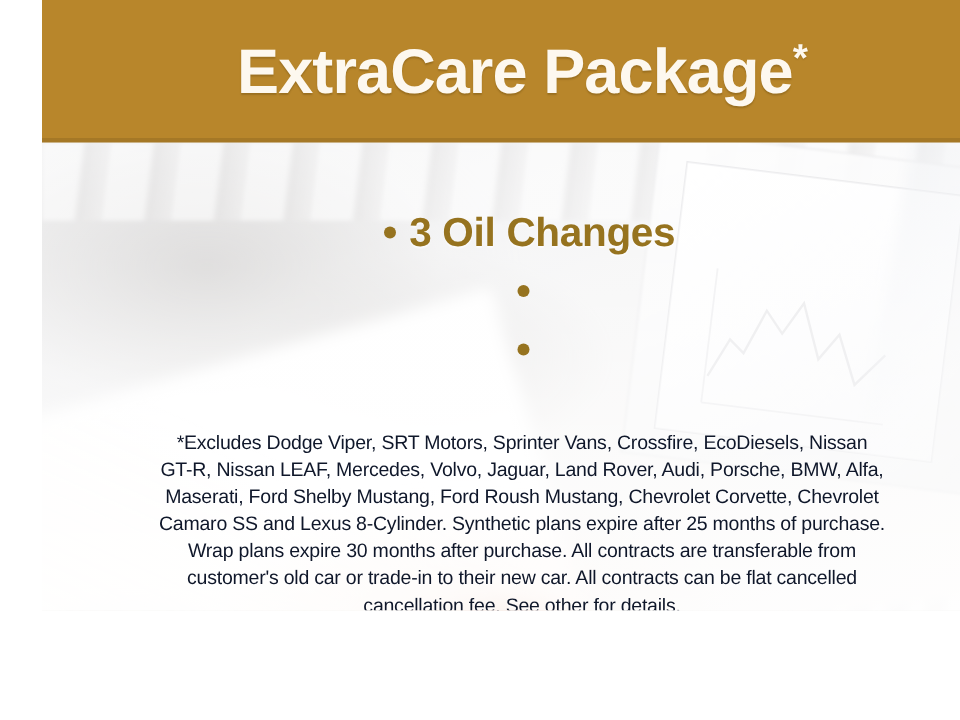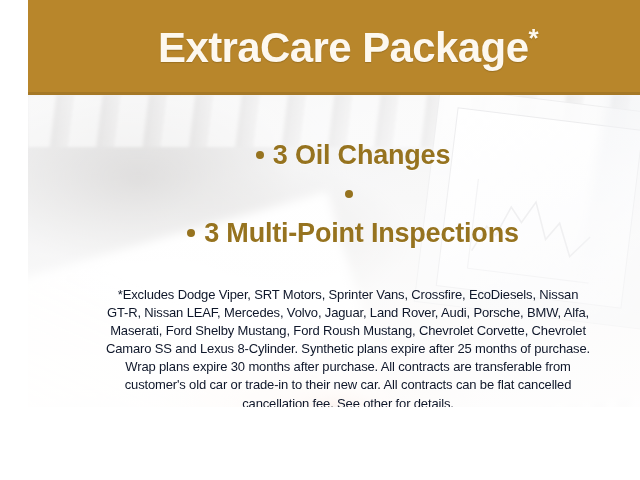--- a/index.html
+++ b/index.html
@@ -252,21 +252,21 @@
   </div>
 
   <div class="bullets">
     <div class="bullet-line">
       <span class="bullet-dot"></span><span>3 Oil Changes</span>
     </div>
     <div class="bullet-line">
       <span class="bullet-dot"></span>
     </div>
     <div class="bullet-line">
-      <span class="bullet-dot"></span><span>3 Multi-Point Inspections</span>
+      <span class="bullet-dot"></span>
     </div>
   </div>
 
   <div class="fineprint">
     <div class="fine-line">*Excludes Dodge Viper, SRT Motors, Sprinter Vans, Crossfire, EcoDiesels, Nissan</div>
     <div class="fine-line">GT-R, Nissan LEAF, Mercedes, Volvo, Jaguar, Land Rover, Audi, Porsche, BMW, Alfa,</div>
     <div class="fine-line">Maserati, Ford Shelby Mustang, Ford Roush Mustang, Chevrolet Corvette, Chevrolet</div>
     <div class="fine-line">Camaro SS and Lexus 8-Cylinder. Synthetic plans expire after 25 months of purchase.</div>
     <div class="fine-line">Wrap plans expire 30 months after purchase. All contracts are transferable from</div>
     <div class="fine-line">customer's old car or trade-in to their new car. All contracts can be flat cancelled</div>

